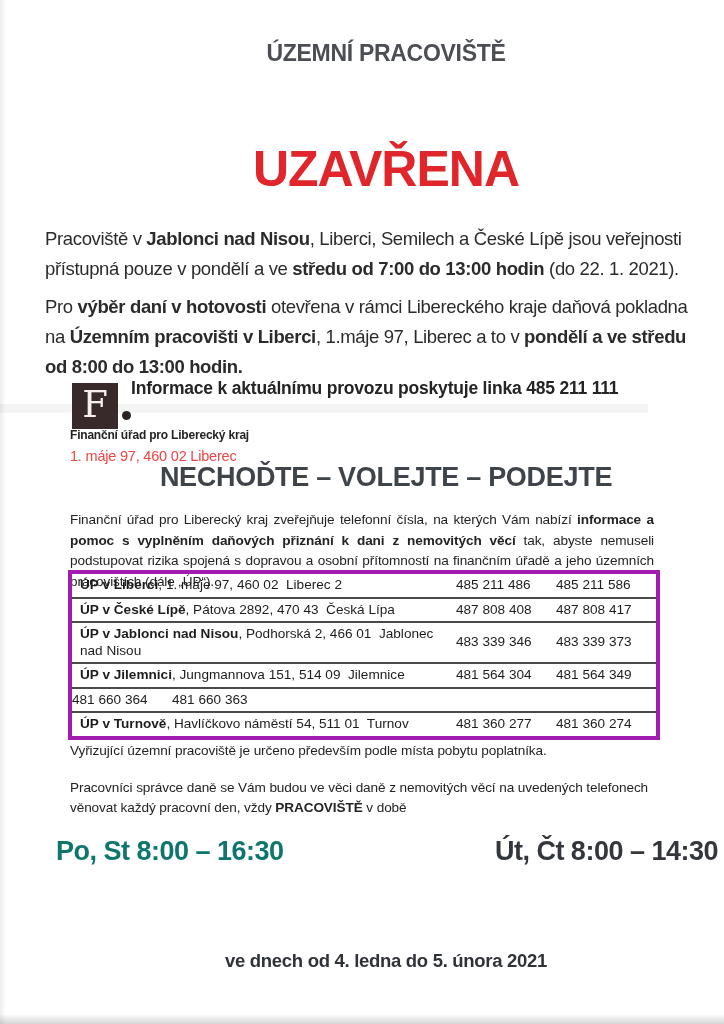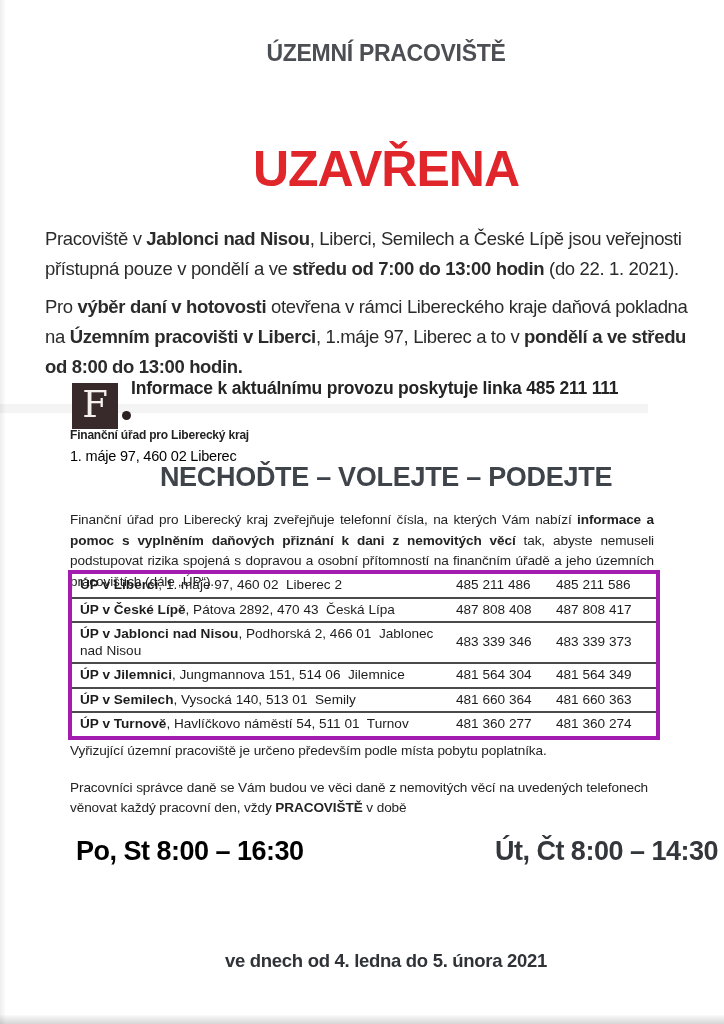--- a/index.html
+++ b/index.html
@@ -62,21 +62,21 @@
     top:377px;left:131px;width:540px;
     font-size:17.5px;font-weight:700;line-height:23px;
     color:#242424;letter-spacing:-0.2px;
   }
   .office-name{
     top:428px;left:70px;
     font-size:12px;font-weight:700;color:#222;letter-spacing:-0.2px;
   }
   .office-address{
     top:448px;left:70px;
-    font-size:14.5px;color:#000000;letter-spacing:-0.2px;
+    font-size:14.5px;color:#ef4444;letter-spacing:-0.2px;
   }
   .slogan{
     top:462px;left:0;width:100%;
     font-size:27px;font-weight:700;color:#3f444a;
     letter-spacing:-0.3px;
   }
   .intro{
     top:510px;left:70px;width:584px;
     font-size:13.6px;line-height:20.5px;
     text-align:justify;color:#232323;letter-spacing:-0.1px;
@@ -103,22 +103,22 @@
   }
   .note1{
     top:743px;left:70px;width:600px;
     font-size:13.6px;color:#242424;letter-spacing:-0.1px;
   }
   .note2{
     top:778px;left:70px;width:622px;
     font-size:13.6px;line-height:19.5px;color:#242424;letter-spacing:-0.1px;
   }
   .hours-left{
-    top:836px;left:76px;
-    font-size:27px;font-weight:700;color:#000000;letter-spacing:-0.5px;
+    top:836px;left:56px;
+    font-size:27px;font-weight:700;color:#0f766e;letter-spacing:-0.5px;
   }
   .hours-right{
     top:836px;right:54px;
     font-size:27px;font-weight:700;color:#33373c;letter-spacing:-0.5px;
   }
   .hours-center{
     top:895px;left:0;width:100%;
     font-size:27px;font-weight:700;color:#33373c;letter-spacing:-0.5px;
   }
   .validity{
@@ -171,26 +171,25 @@
       <div class="cell-name"><span class="b">ÚP v České Lípě</span><span>, Pátova 2892, 470 43  Česká Lípa</span></div>
       <div class="cell-phone">487 808 408</div>
       <div class="cell-phone">487 808 417</div>
     </div>
     <div class="trow">
       <div class="cell-name"><span class="b">ÚP v Jablonci nad Nisou</span><span>, Podhorská 2, 466 01  Jablonec nad Nisou</span></div>
       <div class="cell-phone">483 339 346</div>
       <div class="cell-phone">483 339 373</div>
     </div>
     <div class="trow">
-      <div class="cell-name"><span class="b">ÚP v Jilemnici</span><span>, Jungmannova 151, 514 06  Jilemnice</span></div>
+      <div class="cell-name"><span class="b">ÚP v Jilemnici</span><span>, Jungmannova 151, 514 09  Jilemnice</span></div>
       <div class="cell-phone">481 564 304</div>
       <div class="cell-phone">481 564 349</div>
     </div>
     <div class="trow">
-      <div class="cell-name"><span class="b">ÚP v Semilech</span><span>, Vysocká 140, 513 01  Semily</span></div>
       <div class="cell-phone">481 660 364</div>
       <div class="cell-phone">481 660 363</div>
     </div>
     <div class="trow">
       <div class="cell-name"><span class="b">ÚP v Turnově</span><span>, Havlíčkovo náměstí 54, 511 01  Turnov</span></div>
       <div class="cell-phone">481 360 277</div>
       <div class="cell-phone">481 360 274</div>
     </div>
   </div>
 

